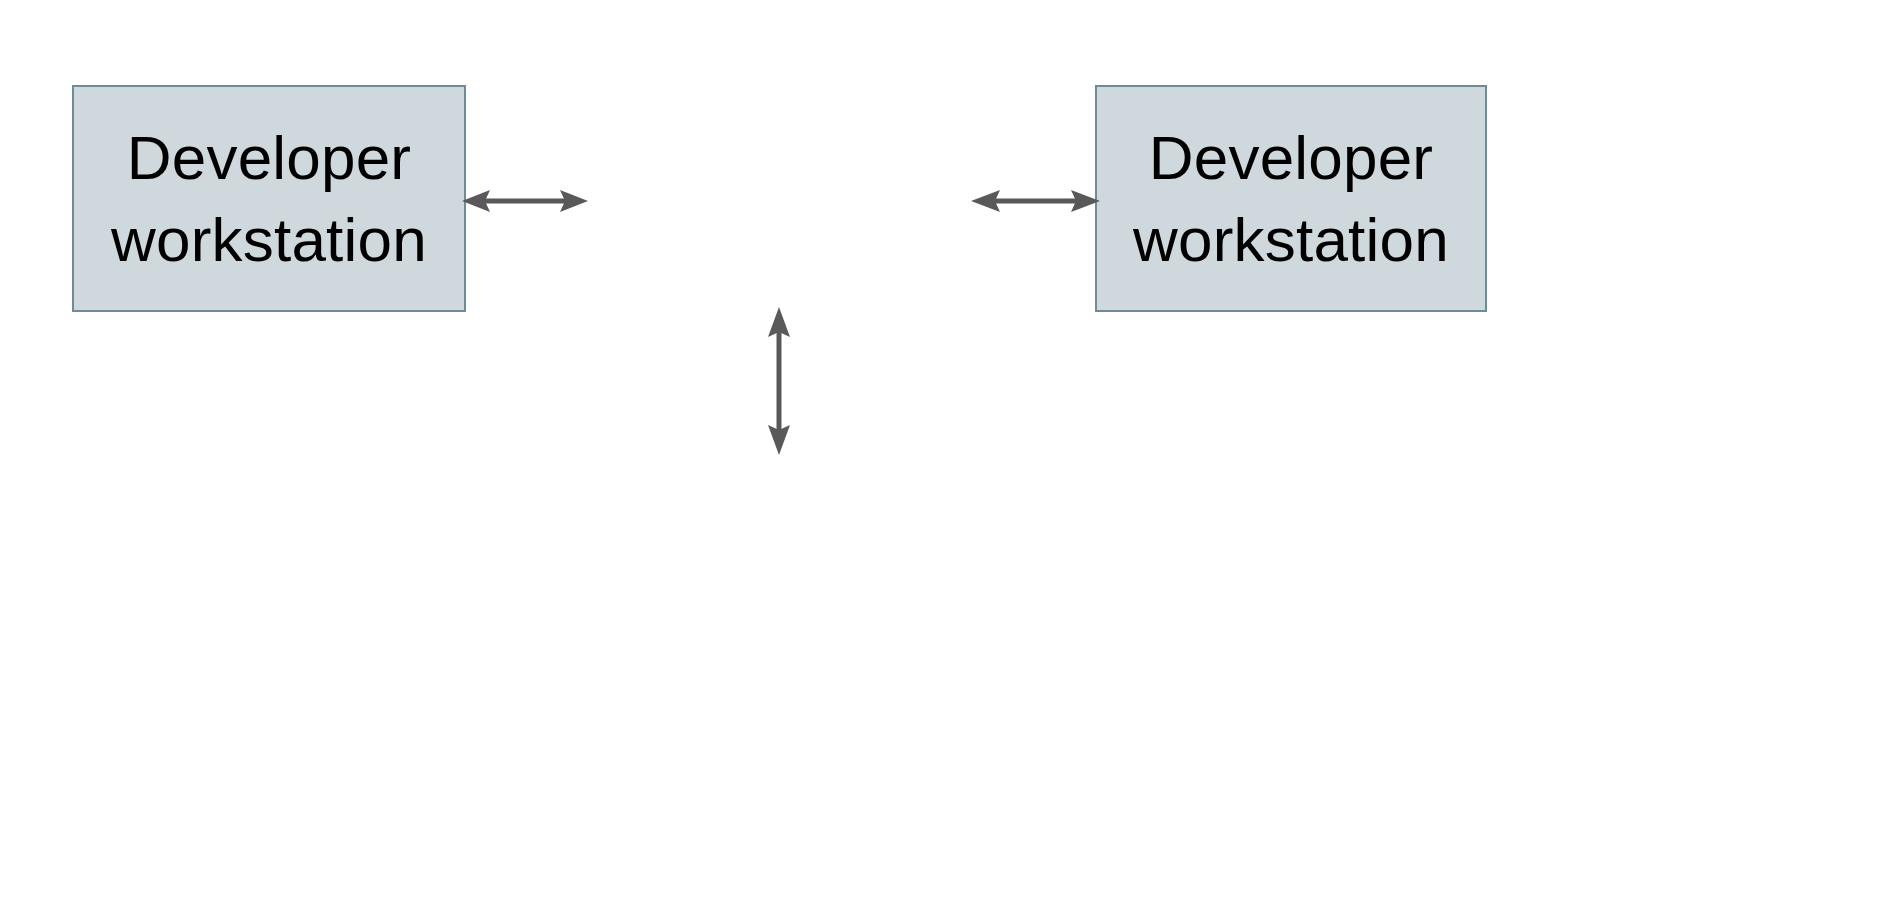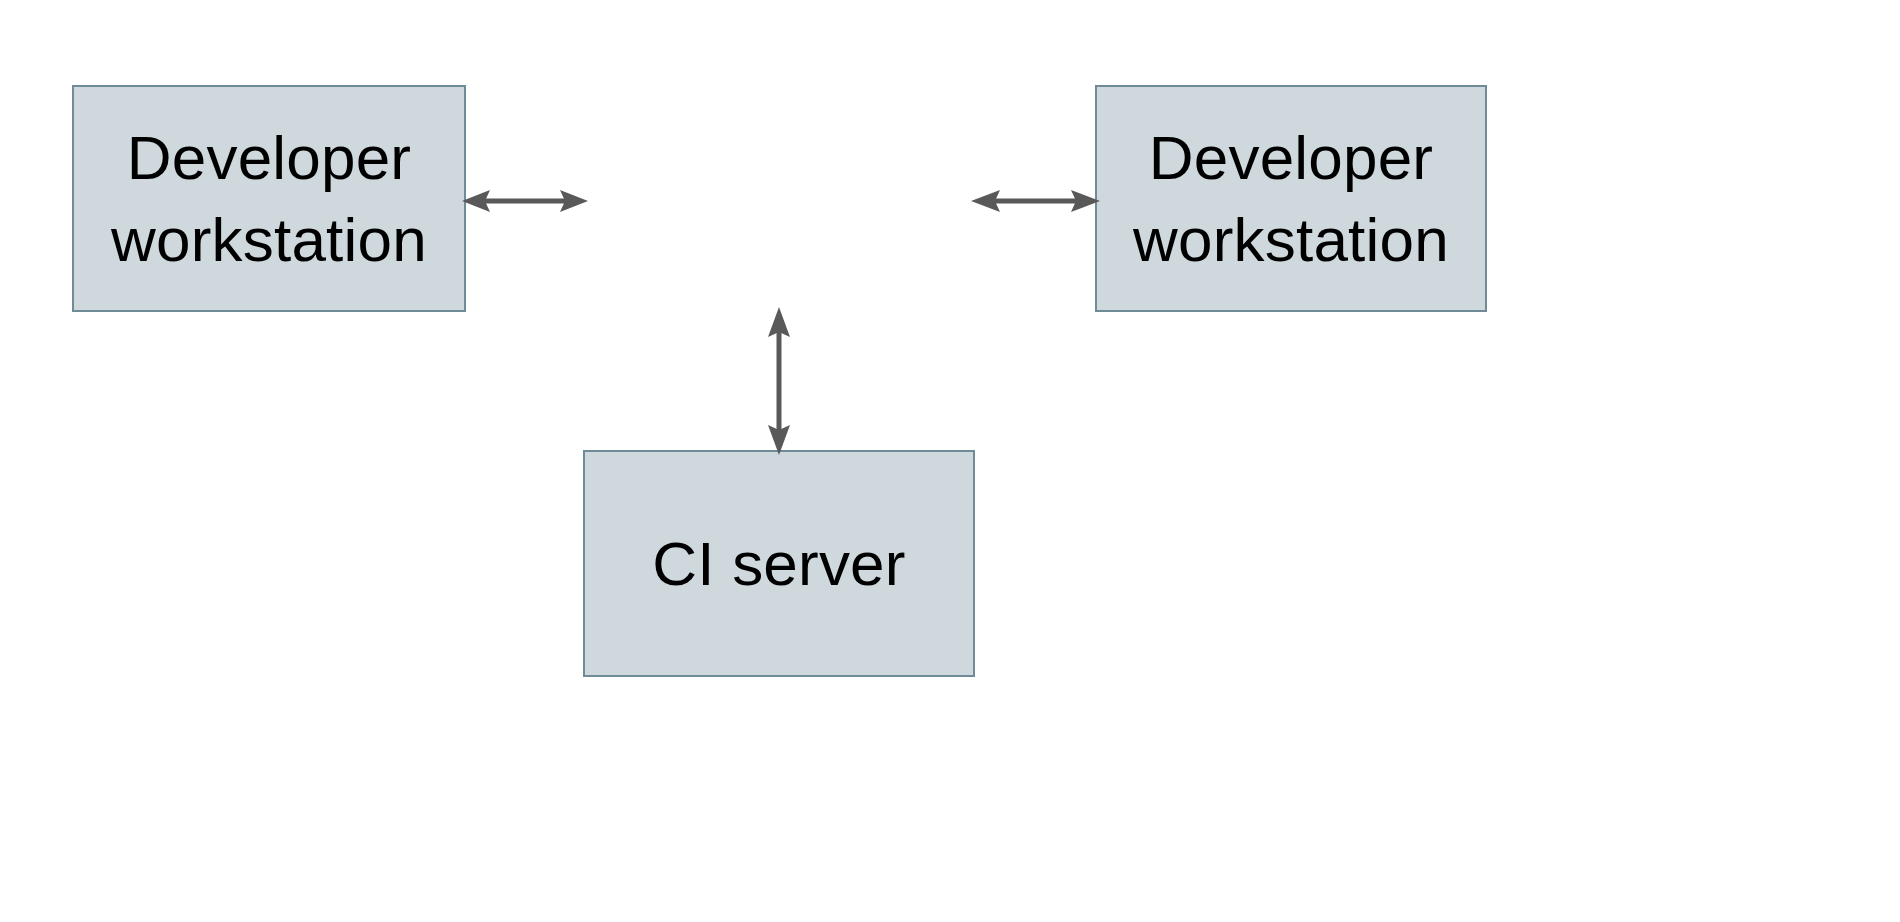--- a/index.html
+++ b/index.html
@@ -63,23 +63,20 @@
     <span class="label">Developer
 workstation</span>
   </div>
 
 
   <div class="node" id="node-dev-right">
     <span class="label">Developer
 workstation</span>
   </div>
 
-  <div class="node" id="node-ci">
-    <span class="label">CI server</span>
-  </div>
 
   <div class="edge" id="edge-left-shared">
     <svg viewBox="0 0 130 66" preserveAspectRatio="none">
       <g fill="#595959">
         <rect x="22" y="30.5" width="86" height="5"></rect>
         <path d="M 2 33 L 30 22 L 25 33 L 30 44 Z"></path>
         <path d="M 128 33 L 100 22 L 105 33 L 100 44 Z"></path>
       </g>
     </svg>
   </div>

